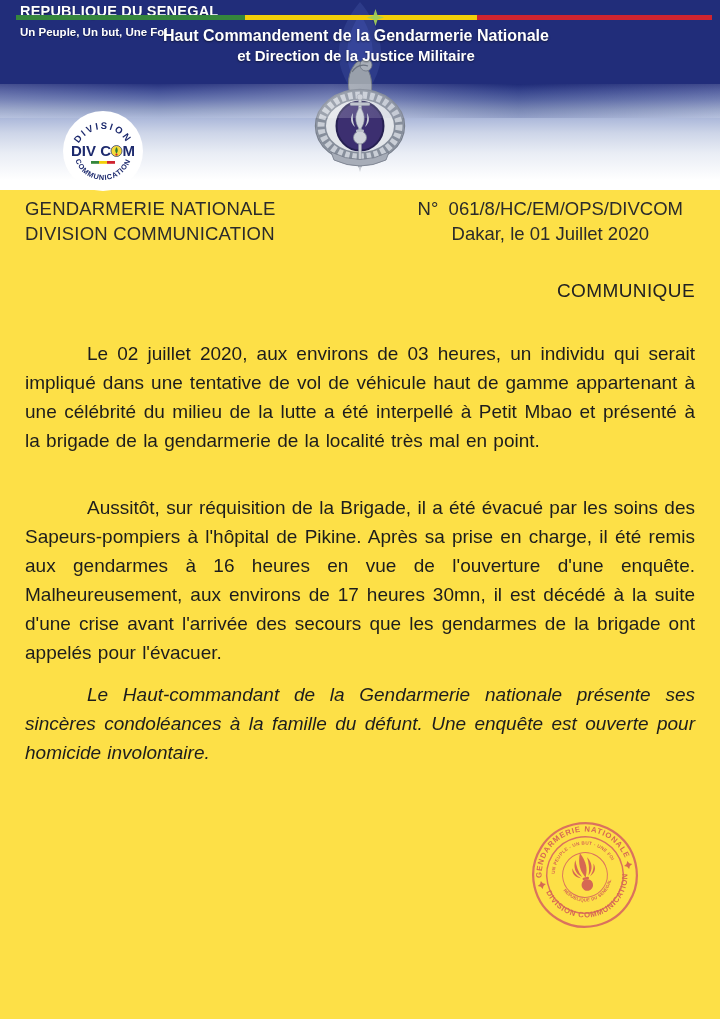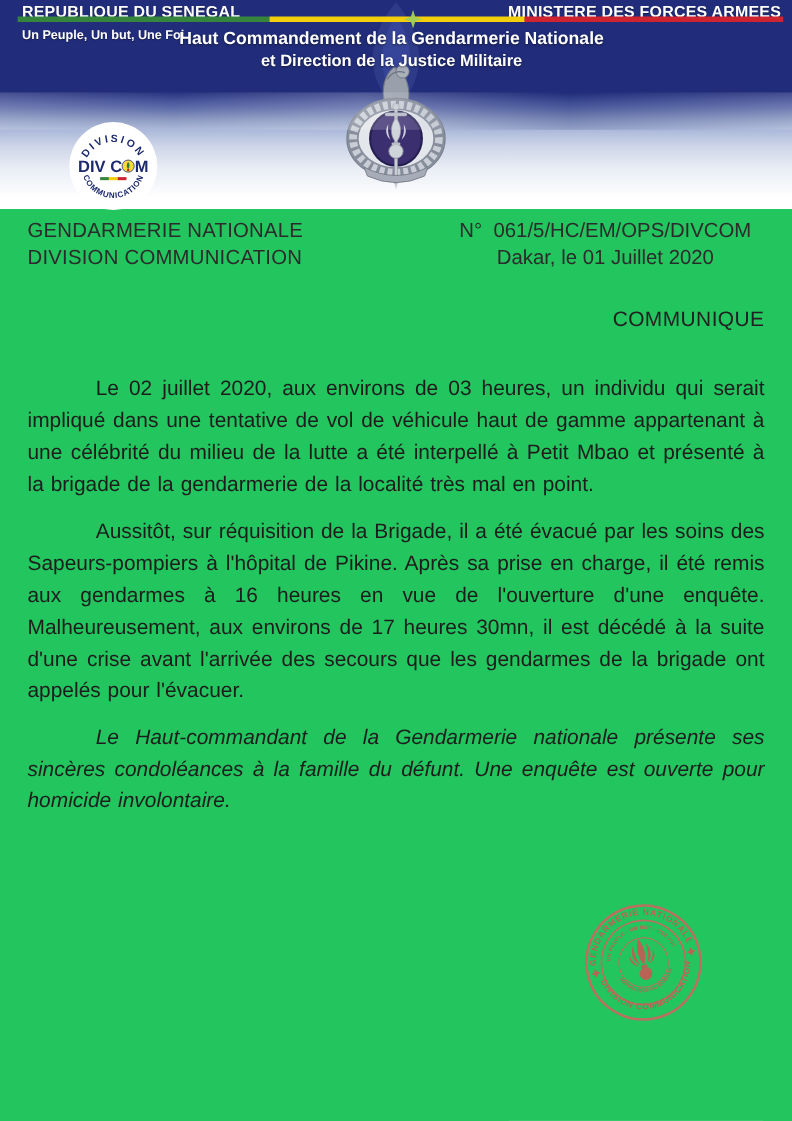--- a/index.html
+++ b/index.html
@@ -1,17 +1,17 @@
 <!DOCTYPE html>
 <html><head>
 <meta charset="utf-8">
 <style>
   html,body{margin:0;padding:0;background:#ffffff;}
   .page{
-    position:relative;width:720px;height:1019px;background:#22c55e;overflow:hidden;
+    position:relative;width:720px;height:1019px;background:#fde047;overflow:hidden;
     font-family:"Liberation Sans",sans-serif;color:#1d1d1d;
   }
   
   .banner{
     position:absolute;top:0;left:0;width:720px;height:190px;
     background:linear-gradient(180deg,
       #212d7a 0px,#212d7a 84px,
       #3d4b94 91px,#5b6aa8 99px,
       #8997c0 109px,#aebadb 119px,
       #cdd5e8 133px,#e9edf5 153px,
@@ -44,21 +44,21 @@
   
   .content{position:absolute;top:190px;left:0;width:720px;padding:0 25px;box-sizing:border-box;}
   .letterhead{display:flex;justify-content:space-between;margin-top:6px;}
   .lh-left{font-size:18.5px;line-height:25px;color:#2b2b2b;letter-spacing:.2px;}
   .lh-right{text-align:center;font-size:18.5px;line-height:25px;color:#2b2b2b;margin-right:12px;}
   .ref{white-space:pre;}
   .doc-title{text-align:right;margin-top:34px;font-size:19px;letter-spacing:.4px;color:#222222;}
   .para{margin:0;font-size:19px;line-height:29px;text-align:justify;text-indent:62px;
     word-spacing:1px;color:#1d1d1d;}
   .para.p1{margin-top:37px;}
-  .para.p2{margin-top:14px;}
+  .para.p2{margin-top:38px;}
   .para.p3{margin-top:13px;font-style:italic;}
   .signature{margin-top:23px;text-align:right;padding-right:16px;font-size:18.5px;color:#242424;}
   .stamp{position:absolute;left:529px;top:819px;}
 </style>
 </head>
 <body>
 
 <div class="page">
 
   <header class="banner">
@@ -93,21 +93,20 @@
 
         <path d="M331 152 Q360 167 389 152 L386 160 Q360 172 334 160 Z" fill="#a7adb8" stroke="#79808d" stroke-width="0.9"></path>
       </g>
     </svg>
 
     <div class="masthead-left">
       <div class="republic">REPUBLIQUE DU SENEGAL</div>
       <div class="motto">Un Peuple, Un but, Une Foi</div>
     </div>
 
-    <div class="ministry">MINISTERE DES FORCES ARMEES</div>
 
     <div class="flag-strip">
       <div class="flag-green"></div>
       <div class="flag-yellow"></div>
       <div class="flag-red"></div>
       <svg class="flag-star" width="17" height="17" viewBox="0 0 17 17">
         <polygon points="8.5,0 10.6,6.4 17,8.5 10.6,10.6 8.5,17 6.4,10.6 0,8.5 6.4,6.4" fill="#9fcf5a" opacity="0.95"></polygon>
       </svg>
     </div>
 
@@ -144,21 +143,21 @@
   </header>
 
   <main class="content">
 
     <div class="letterhead">
       <div class="lh-left">
         <div>GENDARMERIE NATIONALE</div>
         <div>DIVISION COMMUNICATION</div>
       </div>
       <div class="lh-right">
-        <div class="ref">N°  061/5/HC/EM/OPS/DIVCOM</div>
+        <div class="ref">N°  061/8/HC/EM/OPS/DIVCOM</div>
         <div>Dakar, le 01 Juillet 2020</div>
       </div>
     </div>
 
     <div class="doc-title">COMMUNIQUE</div>
 
     <p class="para p1">Le 02 juillet 2020, aux environs de 03 heures, un individu qui serait impliqué dans une tentative de vol de véhicule haut de gamme appartenant à une célébrité du milieu de la lutte a été interpellé à Petit Mbao et présenté à la brigade de la gendarmerie de la localité très mal en point.</p>
     <p class="para p2">Aussitôt, sur réquisition de la Brigade, il a été évacué par les soins des Sapeurs-pompiers à l'hôpital de Pikine. Après sa prise en charge, il été remis aux gendarmes à 16 heures en vue de l'ouverture d'une enquête. Malheureusement, aux environs de 17 heures 30mn, il est décédé à la suite d'une crise avant l'arrivée des secours que les gendarmes de la brigade ont appelés pour l'évacuer.</p>
     <p class="para p3">Le Haut-commandant de la Gendarmerie nationale présente ses sincères condoléances à la famille du défunt. Une enquête est ouverte pour homicide involontaire.</p>
 

